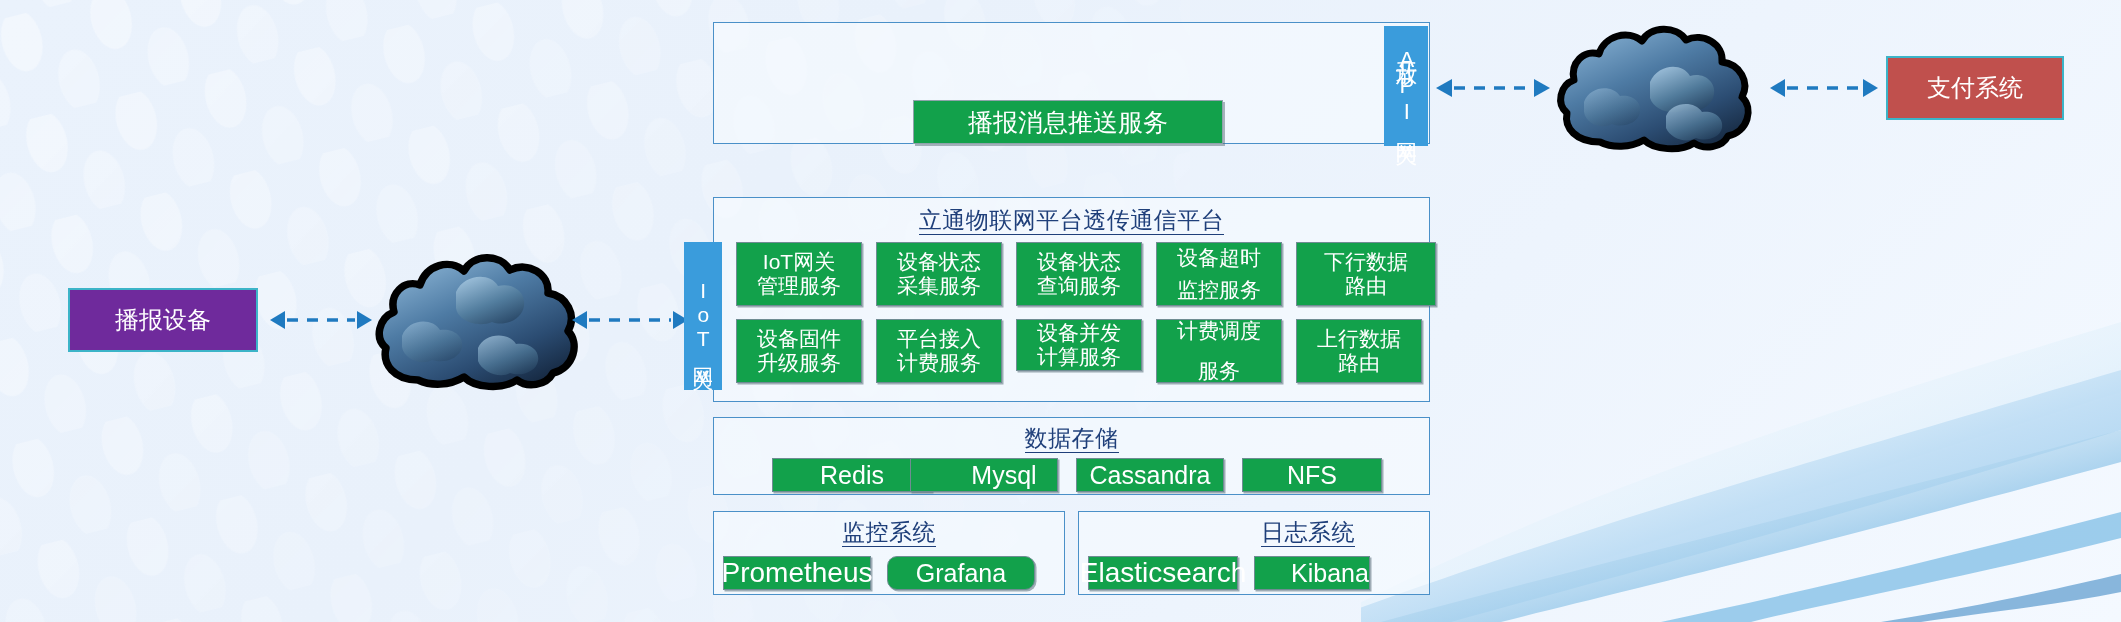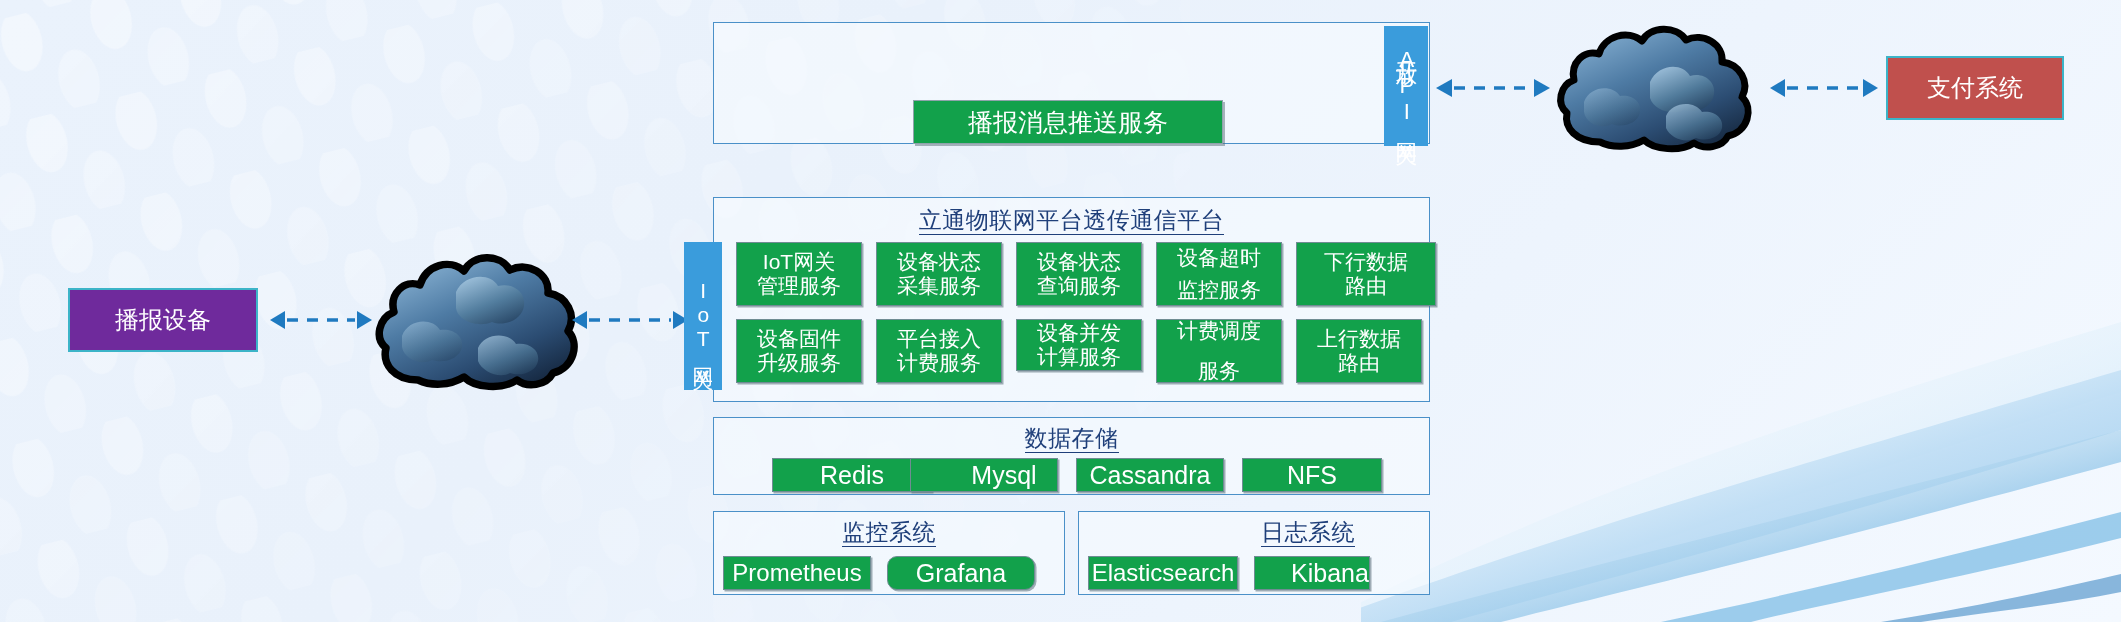--- a/index.html
+++ b/index.html
@@ -109,21 +109,21 @@
     font-size: 25px;
   }
 
   .store-tile {
     background: #12a14b;
     border: 1px solid #6f8c93;
     box-shadow: 1.5px 1.5px 0 rgba(90,110,120,.55);
     font-size: 25px;
     overflow: visible;
   }
-  .store-tile.overflow { font-size: 24px; }
+  .store-tile.overflow { font-size: 28px; }
 
   
   .arrow { position: absolute; }
 
   
   .cloud { position: absolute; }
 </style>
 </head>
 <body>
 

